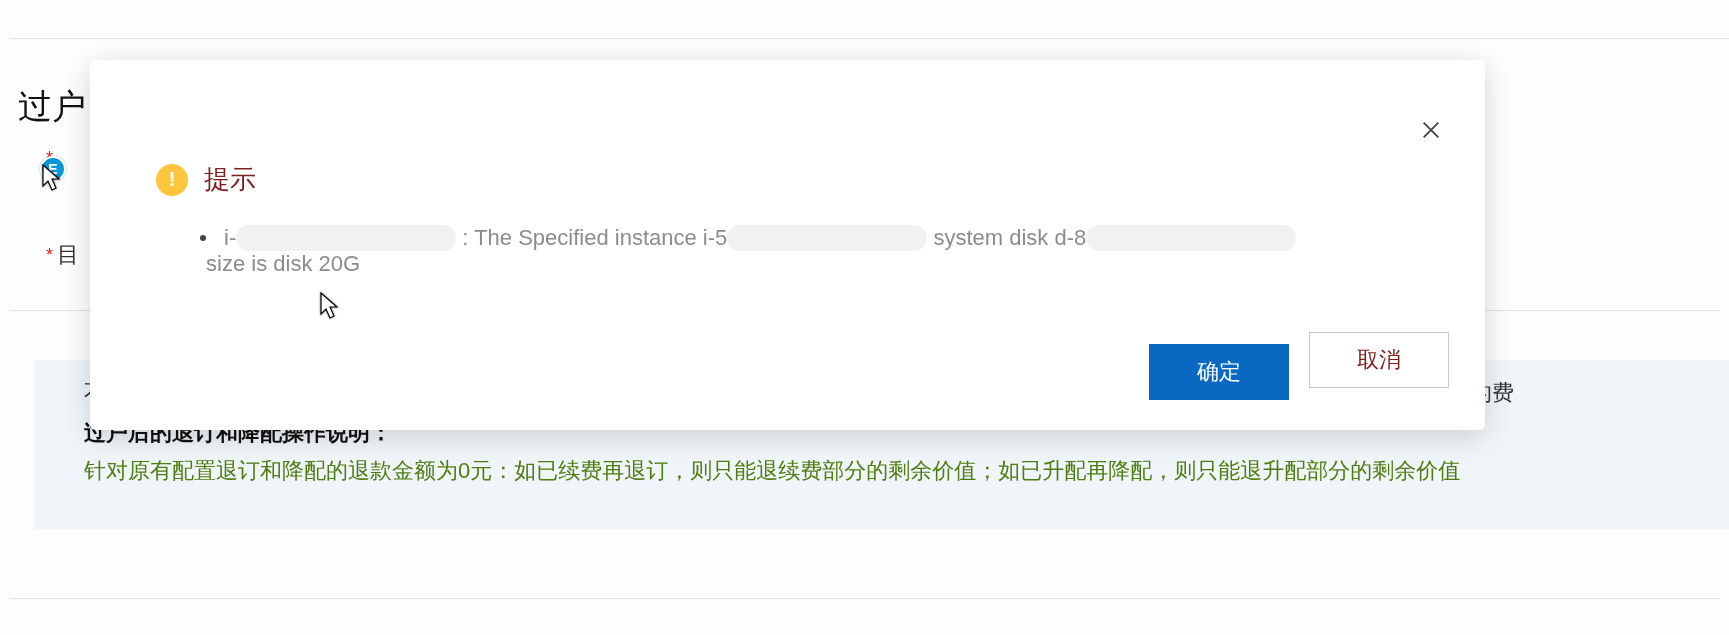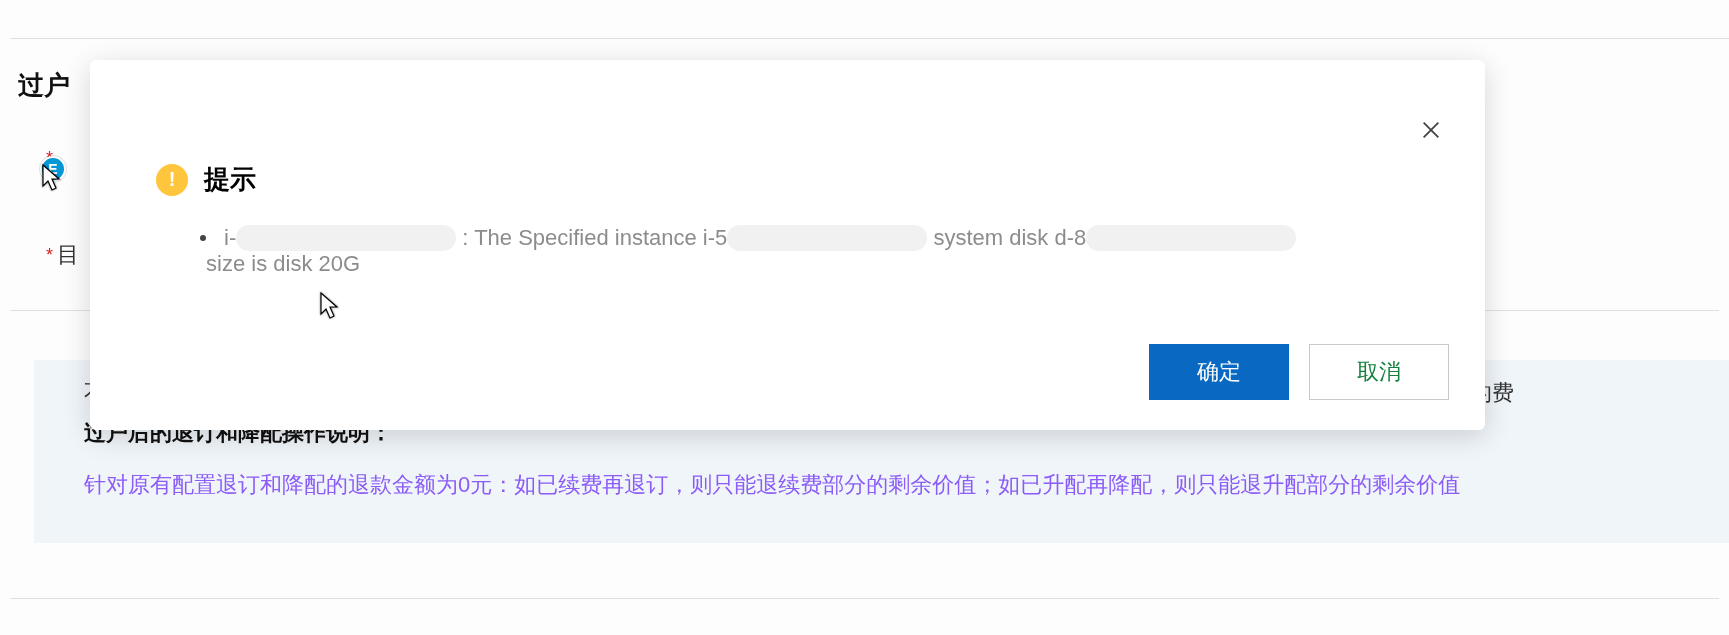--- a/index.html
+++ b/index.html
@@ -23,24 +23,24 @@
     .page-divider-top {
       position: absolute;
       top: 38px;
       left: 10px;
       right: 0;
       height: 1px;
       background: #e0e0e0;
     }
     .page-heading {
       position: absolute;
-      top: 68px;
+      top: 84px;
       left: 18px;
-      font-size: 26px;
-      font-weight: 700;
+      font-size: 34px;
+      font-weight: 400;
       color: #111;
     }
     .field-row-1 {
       position: absolute;
       top: 148px;
       left: 46px;
       display: flex;
       align-items: center;
       gap: 4px;
     }
@@ -81,25 +81,25 @@
       font-size: 22px;
       color: #333;
       margin-bottom: 10px;
       white-space: nowrap;
       overflow: hidden;
     }
     .info-line-bold {
       font-size: 22px;
       font-weight: 700;
       color: #111;
-      margin-bottom: 18px;
+      margin-bottom: 4px;
     }
     .info-line-detail {
       font-size: 22px;
-      color: #8b5cf6;
+      color: #4d7c0f;
       line-height: 1.7;
     }
     .page-divider-bottom {
       position: absolute;
       bottom: 36px;
       left: 10px;
       right: 10px;
       height: 1px;
       background: #e0e0e0;
     }
@@ -152,22 +152,22 @@
       display: flex;
       align-items: center;
       justify-content: center;
       color: #fff;
       font-weight: bold;
       font-size: 20px;
       flex-shrink: 0;
     }
     .modal-title {
       font-size: 26px;
-      color: #000000;
-      font-weight: 700;
+      color: #7f1d1d;
+      font-weight: 400;
     }
     .modal-body {
       margin-top: 28px;
       margin-left: 70px;
       font-size: 22px;
       color: #888;
       display: flex;
       align-items: center;
       gap: 0;
       flex-wrap: wrap;
@@ -204,24 +204,25 @@
       display: flex;
       align-items: center;
       justify-content: center;
       cursor: pointer;
       border: 1px solid transparent;
     }
     .btn-primary {
       background: #0969c2;
       color: #fff;
       border-color: #0969c2;
+      margin-top: 12px;
     }
     .btn-secondary {
       background: #fff;
-      color: #15803d;
+      color: #7f1d1d;
       border-color: #c9c9c9;
     }
 
     .cursor-bg {
       position: absolute;
       top: 156px;
       left: 40px;
       pointer-events: none;
     }
     .badge-circle {

